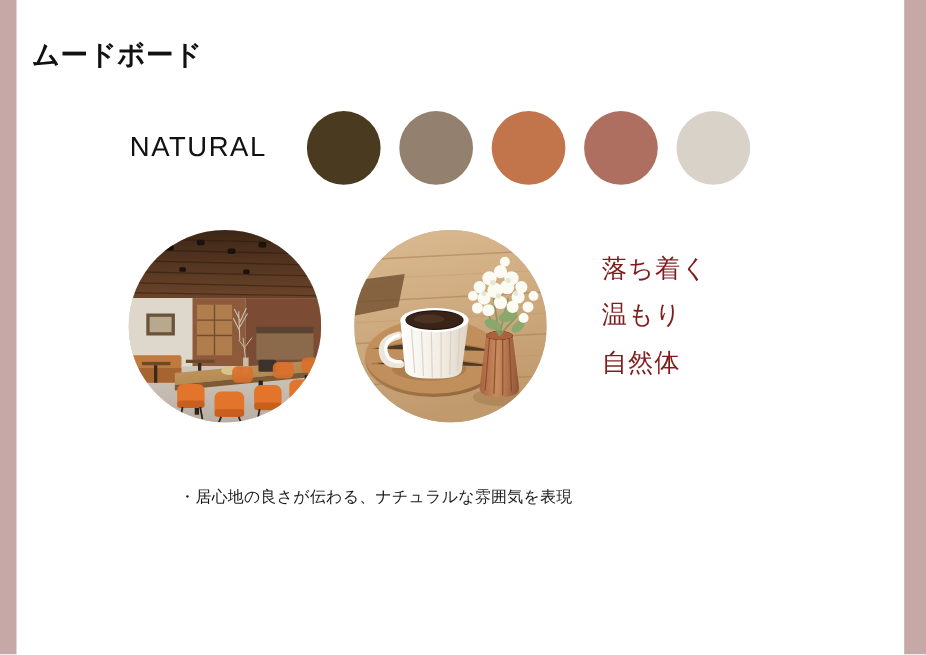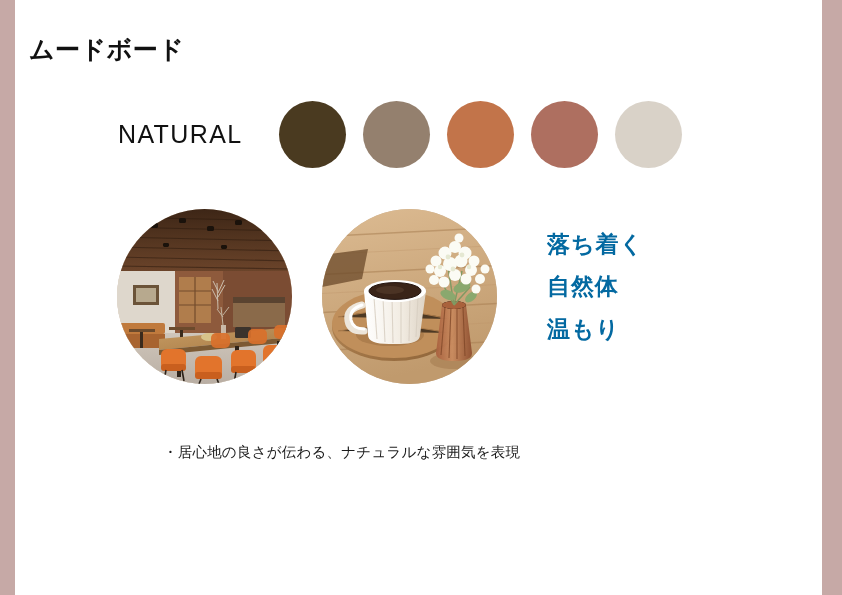--- a/index.html
+++ b/index.html
@@ -105,23 +105,23 @@
     position: absolute;
     left: 547px;
     top: 232px;
     display: flex;
     flex-direction: column;
     gap: 17px;
   }
 
   .keyword {
     font-size: 23px;
-    font-weight: 700;
+    font-weight: 400;
     letter-spacing: 0.04em;
-    color: #0369a1;
+    color: #7f1d1d;
     line-height: 1.1;
     white-space: nowrap;
   }
 
   
   .notes {
     position: absolute;
     left: 163px;
     top: 441px;
     display: flex;
@@ -399,21 +399,21 @@
             <circle cx="147" cy="58" r="2.2"></circle>
           <circle cx="118" cy="58" r="2.2"></circle>
         </g>
       </svg>
     </div>
 
   </div>
 
   <div class="keywords">
     <div class="keyword">落ち着く</div>
+    <div class="keyword">温もり</div>
     <div class="keyword">自然体</div>
-    <div class="keyword">温もり</div>
   </div>
 
   <div class="notes">
     <div class="note">・居心地の良さが伝わる、ナチュラルな雰囲気を表現</div>
   </div>
 
 </div>
 
 </body></html>

